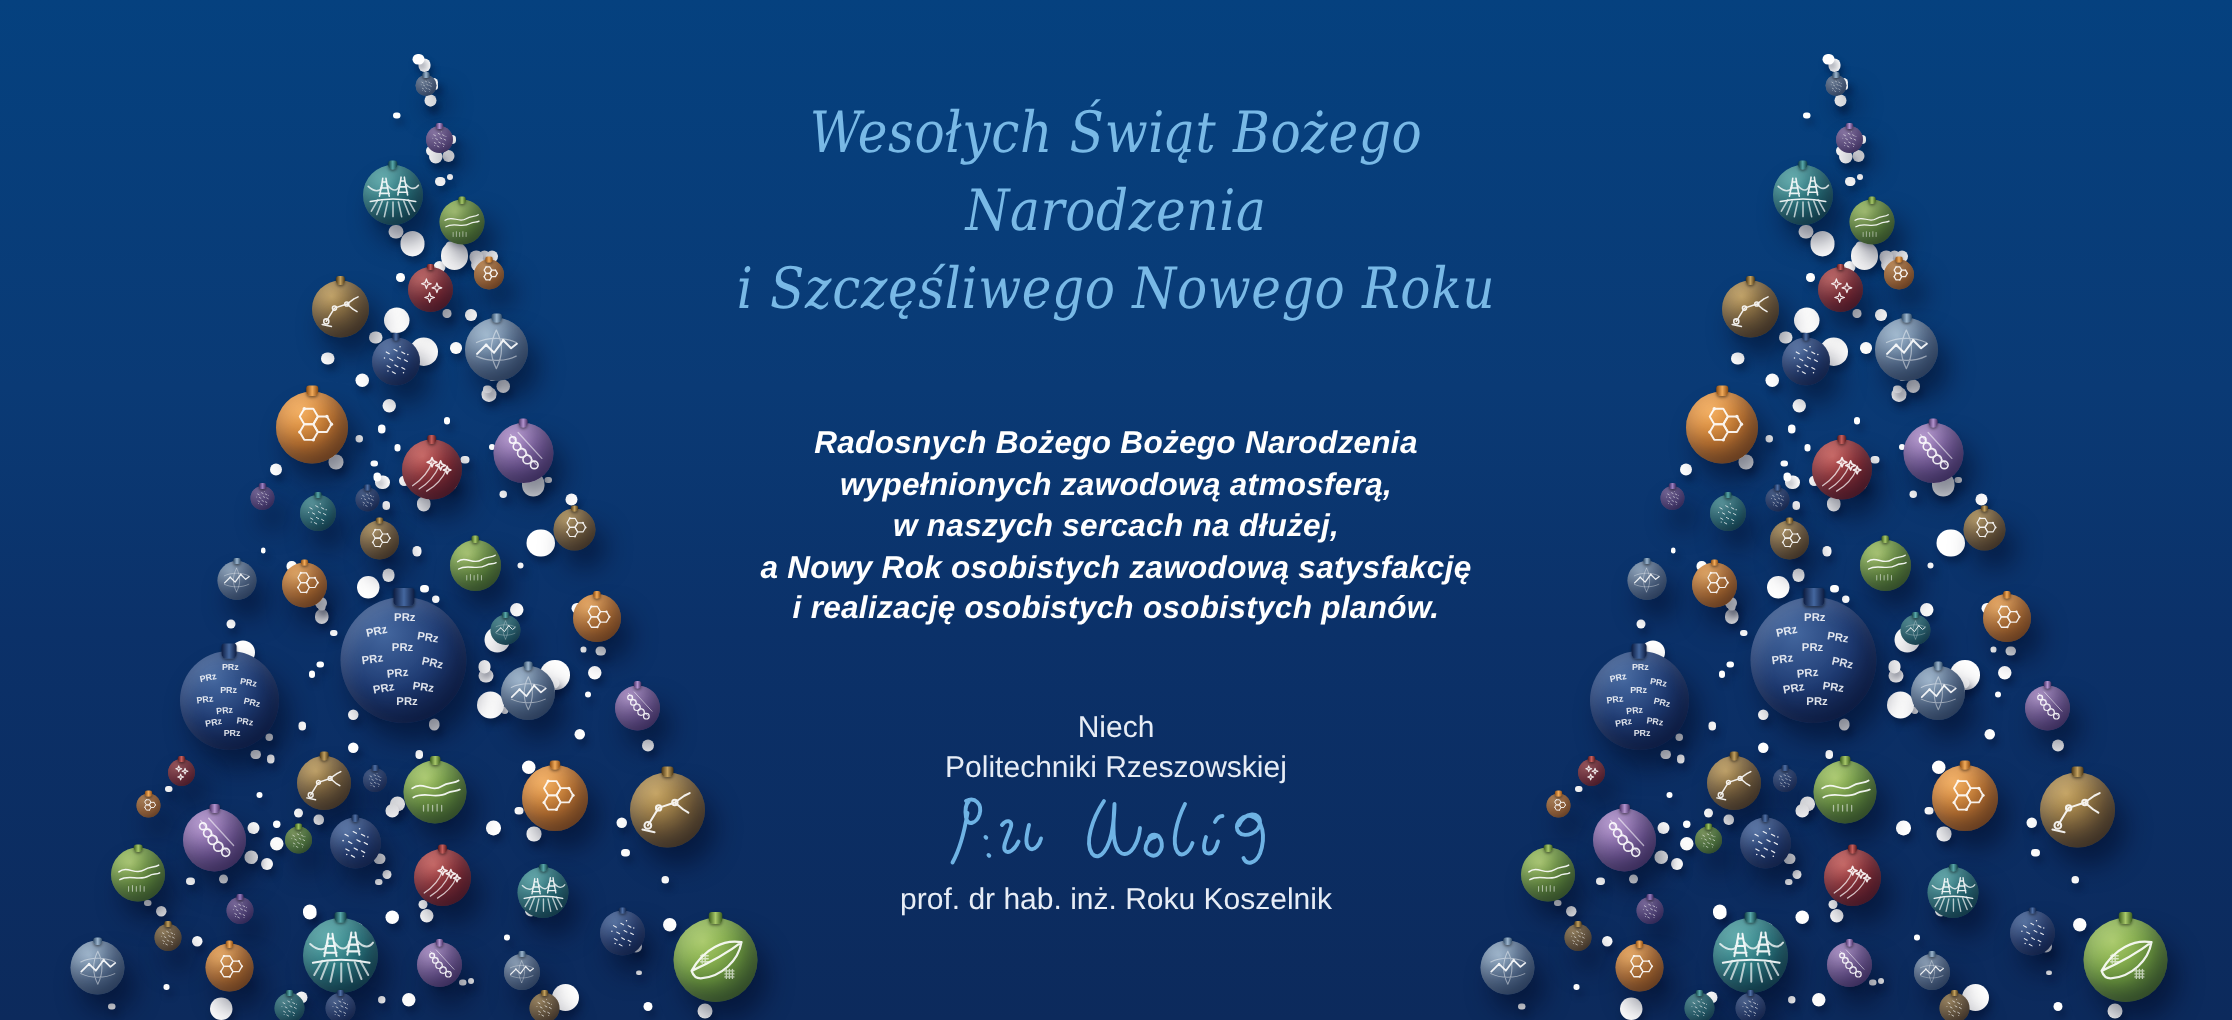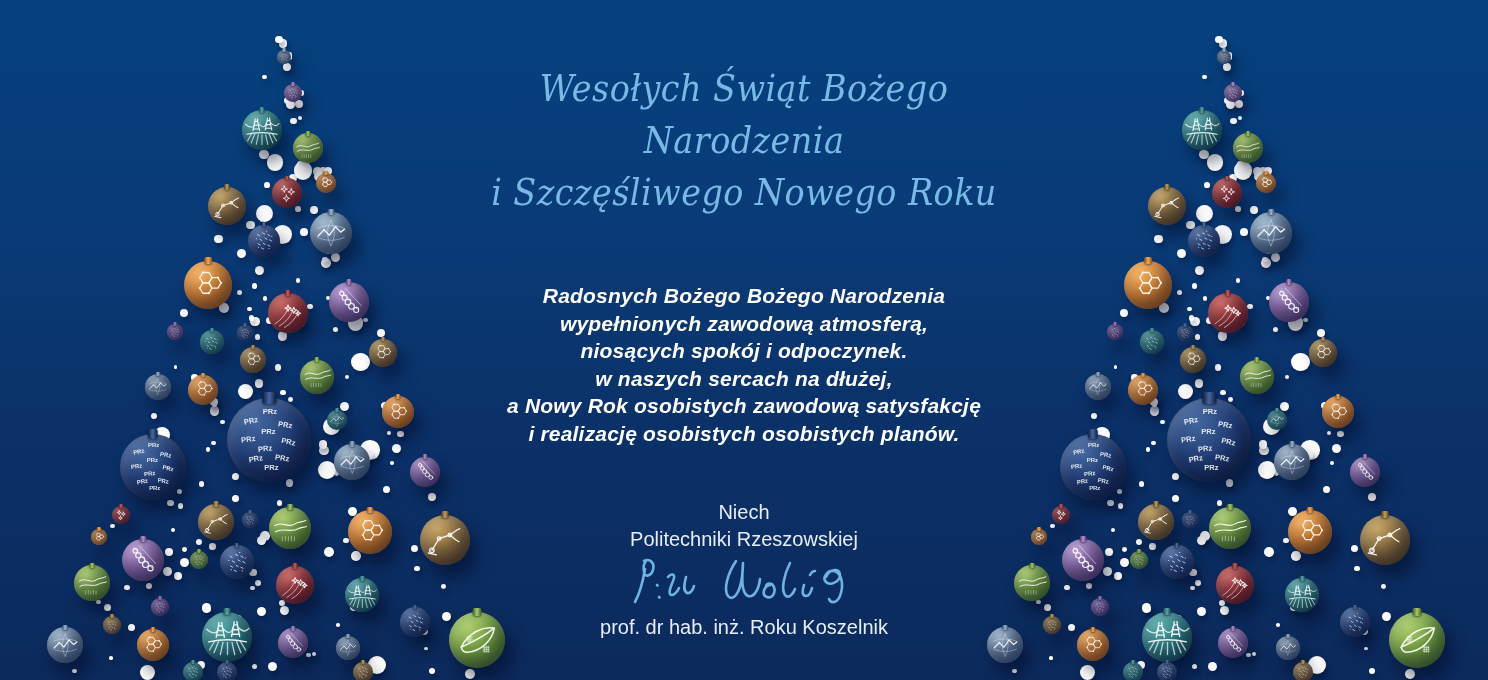--- a/index.html
+++ b/index.html
@@ -36,21 +36,20 @@
 
 <div class="card">
   <div class="center">
     <div class="greeting">
       <div>Wesołych Świąt Bożego Narodzenia</div>
       <div>i Szczęśliwego Nowego Roku</div>
     </div>
     <div class="wishes">
       <div>Radosnych Bożego Bożego Narodzenia</div>
       <div>wypełnionych zawodową atmosferą,</div>
-      <div>niosących spokój i odpoczynek.</div>
       <div>w naszych sercach na dłużej,</div>
       <div>a Nowy Rok osobistych zawodową satysfakcję</div>
       <div>i realizację osobistych osobistych planów.</div>
     </div>
     <div class="sig">
       <div>Niech</div>
       <div>Politechniki Rzeszowskiej</div>
       <svg class="sig-svg" width="240" height="58" viewBox="0 0 240 58">
         <g fill="none" stroke="var(--signature-ink,#6fb3e4)" stroke-width="2.6" stroke-linecap="round" stroke-linejoin="round">
           <path d="M20 6 C26 3 31 8 29 15 C27 21 21 23 20 17 C19 11 20 8 22 6 M21 14 C19 26 16 38 11 47"></path>

